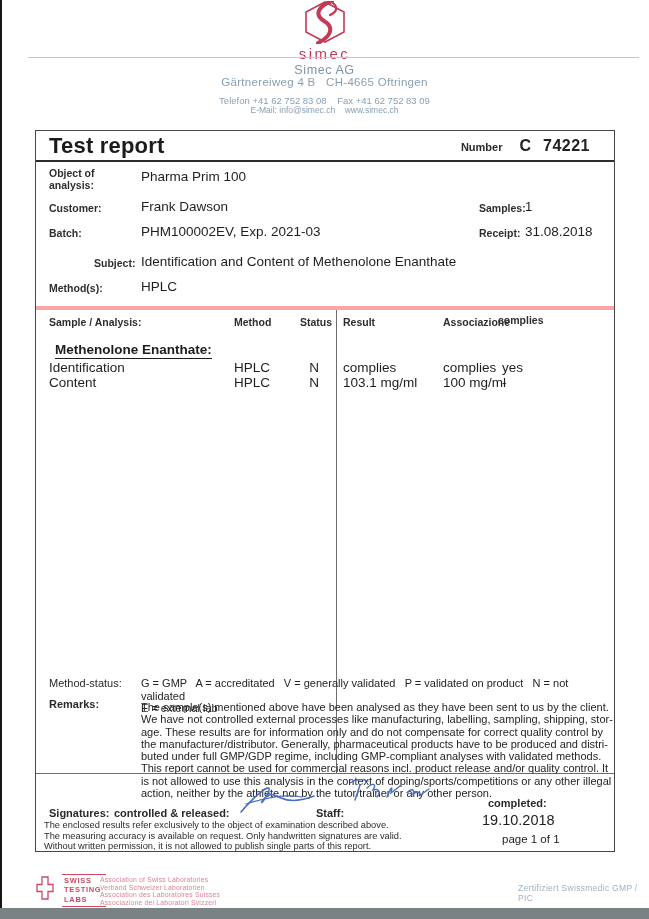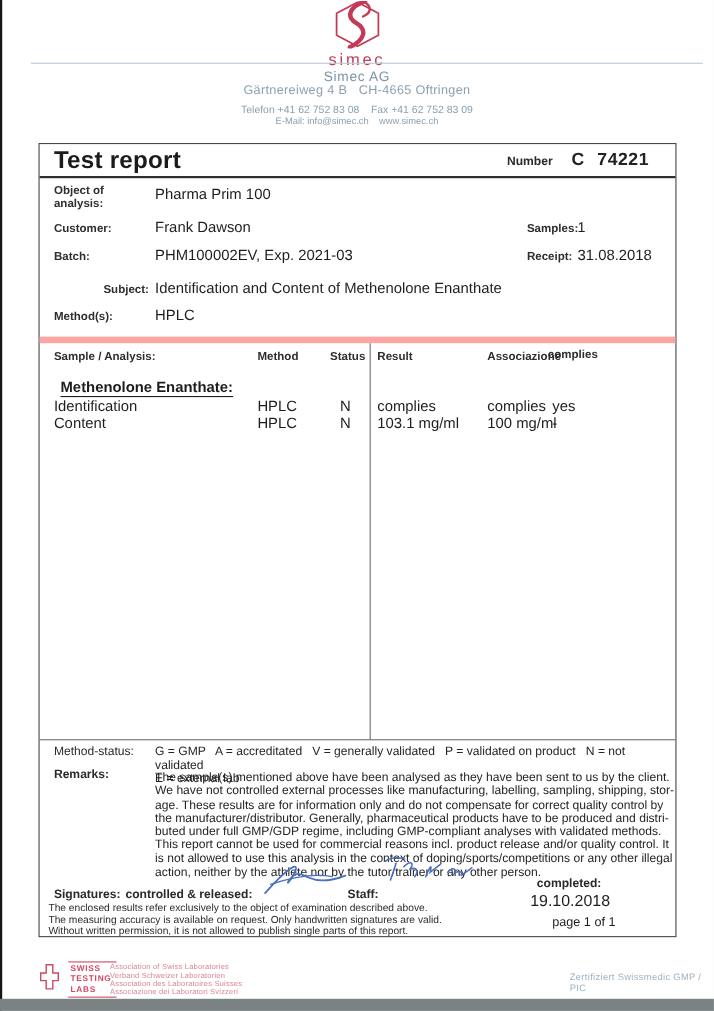--- a/index.html
+++ b/index.html
@@ -31,21 +31,21 @@
   .title-row h1 { position:absolute; left:13px; top:2px; font-size:22px; font-weight:bold; color:#1b1b1b; letter-spacing:0.2px; }
   .number-group { position:absolute; right:24px; top:6px; display:flex; align-items:baseline; }
   .num-label { font-size:11px; font-weight:bold; color:#2a2a2a; }
   .num-class { font-size:16px; font-weight:bold; margin-left:17px; }
   .num-value { font-size:16px; font-weight:bold; margin-left:12px; letter-spacing:0.5px; }
 
   .f-label { position:absolute; font-size:10.5px; font-weight:bold; color:#2e2e2e; line-height:1.15; }
   .f-value { position:absolute; font-size:13.5px; color:#1e1e1e; }
 
   
-  .table-sect { position:absolute; left:0; right:0; top:175px; height:367px; border-top:6px solid #fca5a5; border-bottom:1px solid #6d6d6d; }
+  .table-sect { position:absolute; left:0; right:0; top:175px; height:468px; border-top:4px solid #fca5a5; border-bottom:1px solid #6d6d6d; }
   .v-divider  { position:absolute; left:300px; top:0; bottom:0; width:1px; background:#6d6d6d; }
   .th { position:absolute; top:6px; font-size:10.5px; font-weight:bold; color:#2e2e2e; }
   .th-sample { left:13px; } .th-method { left:198px; } .th-status { left:264px; }
   .th-result { left:307px; } .th-spec { left:407px; } .th-complies { left:462px; top:4px; }
   .group-title { position:absolute; left:19px; top:32px; font-size:13.5px; font-weight:bold; color:#1d1d1d;
                  border-bottom:1.5px solid #1d1d1d; padding-bottom:1px; }
   .trow { position:absolute; left:0; right:0; height:14.5px; font-size:13.5px; color:#1e1e1e; }
   .trow-1 { top:50px; } .trow-2 { top:64.5px; }
   .td { position:absolute; top:0; }
   .td-analysis { left:13px; }

